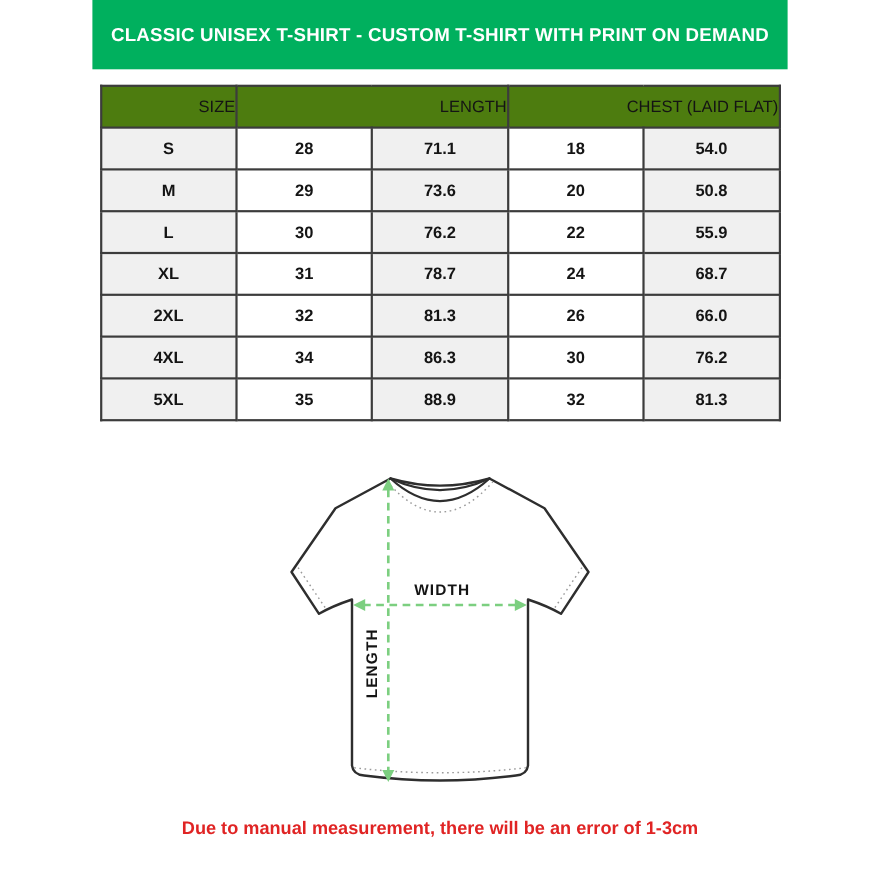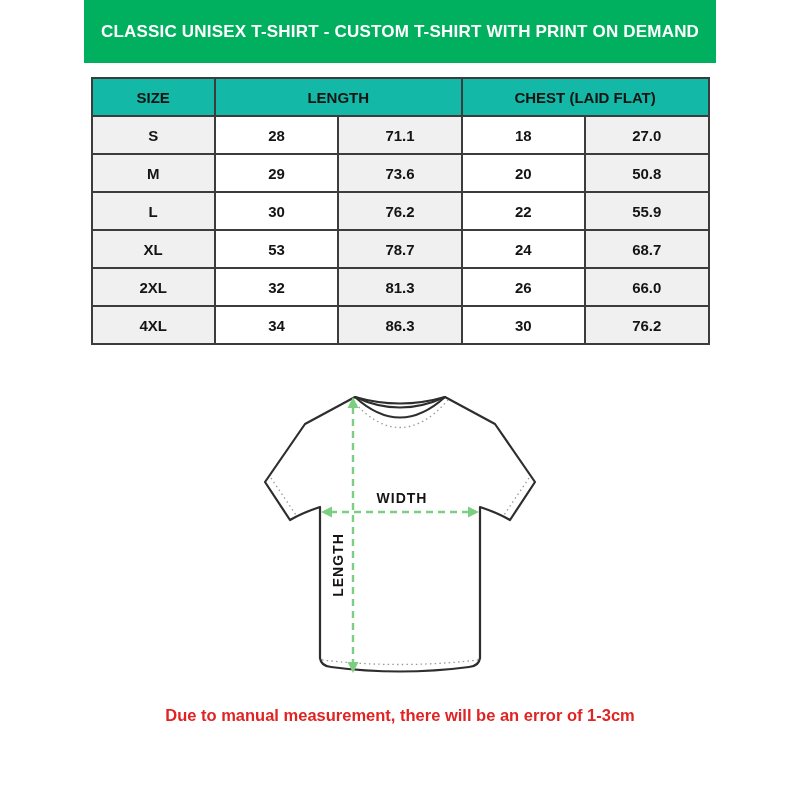--- a/index.html
+++ b/index.html
@@ -20,21 +20,21 @@
   }
 
   
   table.size-table{
     width:619px;margin:14px auto 0;border-collapse:collapse;table-layout:fixed;
   }
   .size-table th,.size-table td{
     border:2px solid #3c3c3c;height:36px;padding:0;
     text-align:center;vertical-align:middle;color:#141414;font-size:15px;
   }
-  .size-table th{font-weight:700;background:#14b8a6;}
+  .size-table th{font-weight:400;background:#4d7c0f;text-align:right;}
   .size-table td{font-weight:700;background:#ffffff;}
   .size-table td.g{background:#f0f0f0;}
   .size-table td.size{font-weight:700;}
 
   
   .diagram{margin:29px auto 0;width:300px;height:320px;}
   .diagram svg{display:block;}
 
   
   .note{
@@ -65,56 +65,63 @@
         <th colspan="2">LENGTH</th>
         <th colspan="2">CHEST (LAID FLAT)</th>
       </tr>
     </thead>
     <tbody>
       <tr>
         <td class="g size">S</td>
         <td>28</td>
         <td class="g">71.1</td>
         <td>18</td>
-        <td class="g">27.0</td>
+        <td class="g">54.0</td>
       </tr>
       <tr>
         <td class="g size">M</td>
         <td>29</td>
         <td class="g">73.6</td>
         <td>20</td>
         <td class="g">50.8</td>
       </tr>
       <tr>
         <td class="g size">L</td>
         <td>30</td>
         <td class="g">76.2</td>
         <td>22</td>
         <td class="g">55.9</td>
       </tr>
       <tr>
         <td class="g size">XL</td>
-        <td>53</td>
+        <td>31</td>
         <td class="g">78.7</td>
         <td>24</td>
         <td class="g">68.7</td>
       </tr>
       <tr>
         <td class="g size">2XL</td>
         <td>32</td>
         <td class="g">81.3</td>
         <td>26</td>
         <td class="g">66.0</td>
       </tr>
       <tr>
         <td class="g size">4XL</td>
         <td>34</td>
         <td class="g">86.3</td>
         <td>30</td>
         <td class="g">76.2</td>
+      </tr>
+      <tr>
+        <td class="g size">5XL</td>
+        <td>35</td>
+        <td class="g">88.9</td>
+        <td>32</td>
+        <td class="g">81.3</td>
       </tr>
     </tbody>
   </table>
 
   <figure class="diagram" style="margin-left:auto;margin-right:auto;">
     <svg viewBox="0 0 300 320" width="300" height="320">
 
       <g stroke="#2e2e2e" stroke-width="2.2" fill="#ffffff" stroke-linejoin="round" stroke-linecap="round">
         <path d="M105,23 L55,50 L15,108 L40,146 Q52,139 70,133 L70,284 Q71,292 81,293 Q150,302 219,293 Q229,292 230,284 L230,133 Q248,139 260,146 L285,108 L245,50 L195,23 Q150,36 105,23 Z"></path>
       </g>

